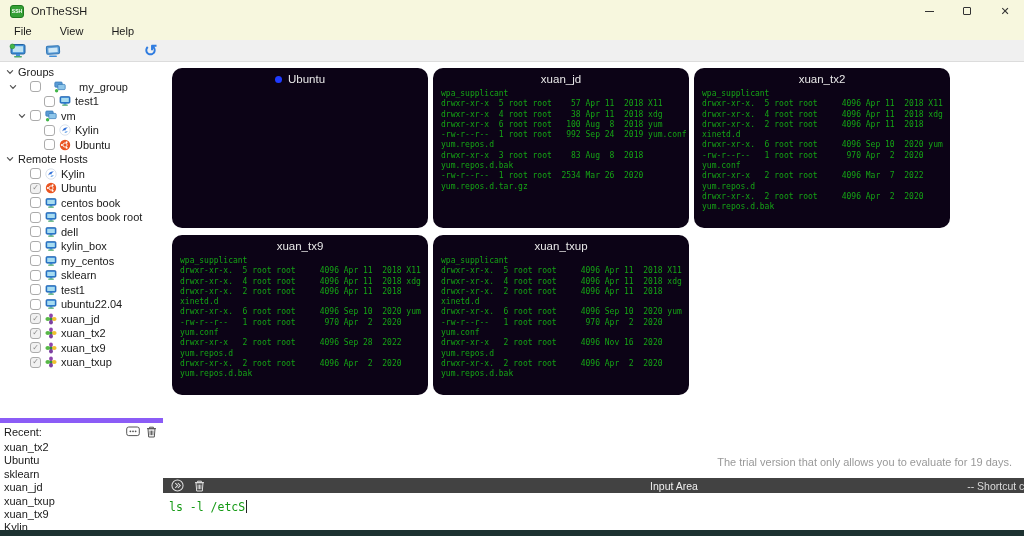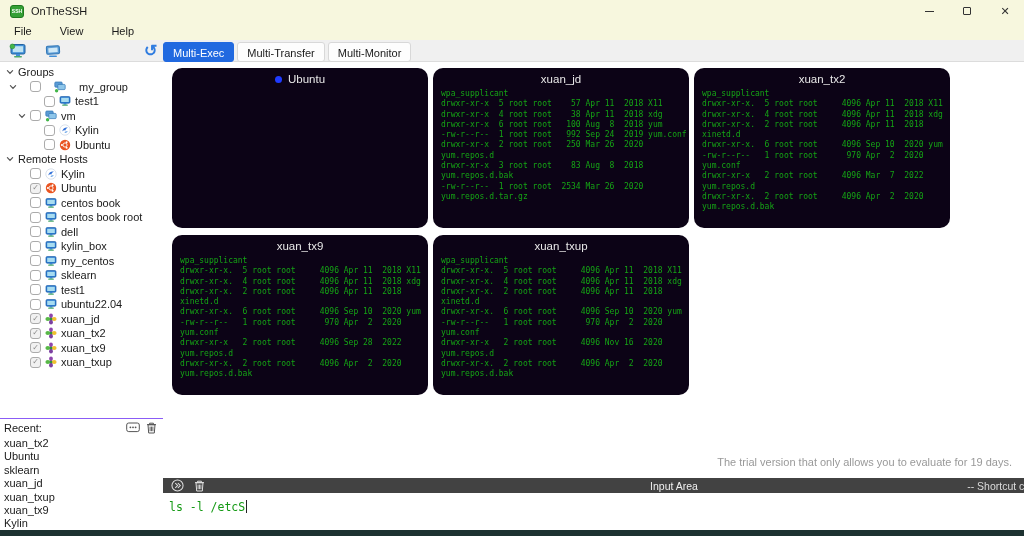--- a/index.html
+++ b/index.html
@@ -47,21 +47,21 @@
   .tree-row > * { margin-right:4px; }
   .chev { display:inline-flex; width:8px; }
   .cb { display:inline-flex; width:11px; height:11px; border:1px solid #ababab; border-radius:3px;
         background:#fff; align-items:center; justify-content:center;
         font-size:8px; color:#8a8a8a; line-height:1; flex:none; }
   .cb.checked { background:#f1f1f1; }
   .icon { display:inline-flex; flex:none; }
   .tree-label { white-space:nowrap; }
 
   .recent { position:absolute; left:0; top:356px; width:163px; height:112px;
-            border-top:1px solid #8b5cf6; }
+            border-top:5px solid #8b5cf6; }
   .recent-header { display:flex; align-items:center; height:18px; padding:0 6px 0 4px; }
   .recent-title { font-size:11px; color:#1a1a1a; flex:1; }
   .recent-header .icon { margin-left:6px; }
   .recent-list { padding-left:4px; }
   .recent-item { font-size:11px; color:#1a1a1a; line-height:13.4px; white-space:nowrap; }
 
   
   .main { position:absolute; left:163px; top:62px; width:861px; height:416px; background:#fff; }
   .terminal-grid { display:flex; flex-wrap:wrap; padding:6px 0 0 9px; }
   .term { width:256px; height:160px; margin:0 5px 7px 0; border-radius:10px;
@@ -133,25 +133,20 @@
         </svg>
       </span>
     <span class="tool-icon i2 icon" id="tool-icon-2">
         <svg viewBox="0 0 18 16" width="18" height="16">
           <rect x="2.5" y="3" width="13" height="8" rx="1.5" fill="#5b9bd5" stroke="#2e75b6" stroke-width="1" transform="rotate(-4 9 7)"></rect>
           <rect x="4.4" y="4.8" width="9.2" height="4.6" fill="#cfe8f7" transform="rotate(-4 9 7)"></rect>
           <rect x="5" y="12.4" width="8" height="1.6" rx="0.8" fill="#3f8ed8"></rect>
         </svg>
       </span>
     <span class="undo-btn">↺</span>
-    <div class="tab-bar">
-        <div class="tab active">Multi-Exec</div>
-        <div class="tab">Multi-Transfer</div>
-        <div class="tab">Multi-Monitor</div>
-      </div>
   </div>
 
   <div class="sidebar">
     <div class="host-tree">
         <div class="tree-row" style="padding-left: 6px;">
           <span class="icon chev">
             <svg viewBox="0 0 8 8" width="8" height="8">
               <path d="M1.4 2.6 L4 5.4 L6.6 2.6" stroke="#555" stroke-width="1.2" fill="none" stroke-linecap="round"></path>
             </svg>
           </span>
@@ -450,21 +445,20 @@
         <div class="term">
           <div class="term-title">
             <span>xuan_jd</span>
           </div>
           <div class="term-body">
             <div class="tline">wpa_supplicant</div>
             <div class="tline">drwxr-xr-x  5 root root    57 Apr 11  2018 X11</div>
             <div class="tline">drwxr-xr-x  4 root root    38 Apr 11  2018 xdg</div>
             <div class="tline">drwxr-xr-x  6 root root   100 Aug  8  2018 yum</div>
             <div class="tline">-rw-r--r--  1 root root   992 Sep 24  2019 yum.conf</div>
-            <div class="tline">drwxr-xr-x  2 root root   250 Mar 26  2020</div>
             <div class="tline">yum.repos.d</div>
             <div class="tline">drwxr-xr-x  3 root root    83 Aug  8  2018</div>
             <div class="tline">yum.repos.d.bak</div>
             <div class="tline">-rw-r--r--  1 root root  2534 Mar 26  2020</div>
             <div class="tline">yum.repos.d.tar.gz</div>
           </div>
         </div>
         <div class="term">
           <div class="term-title">
             <span>xuan_tx2</span>

